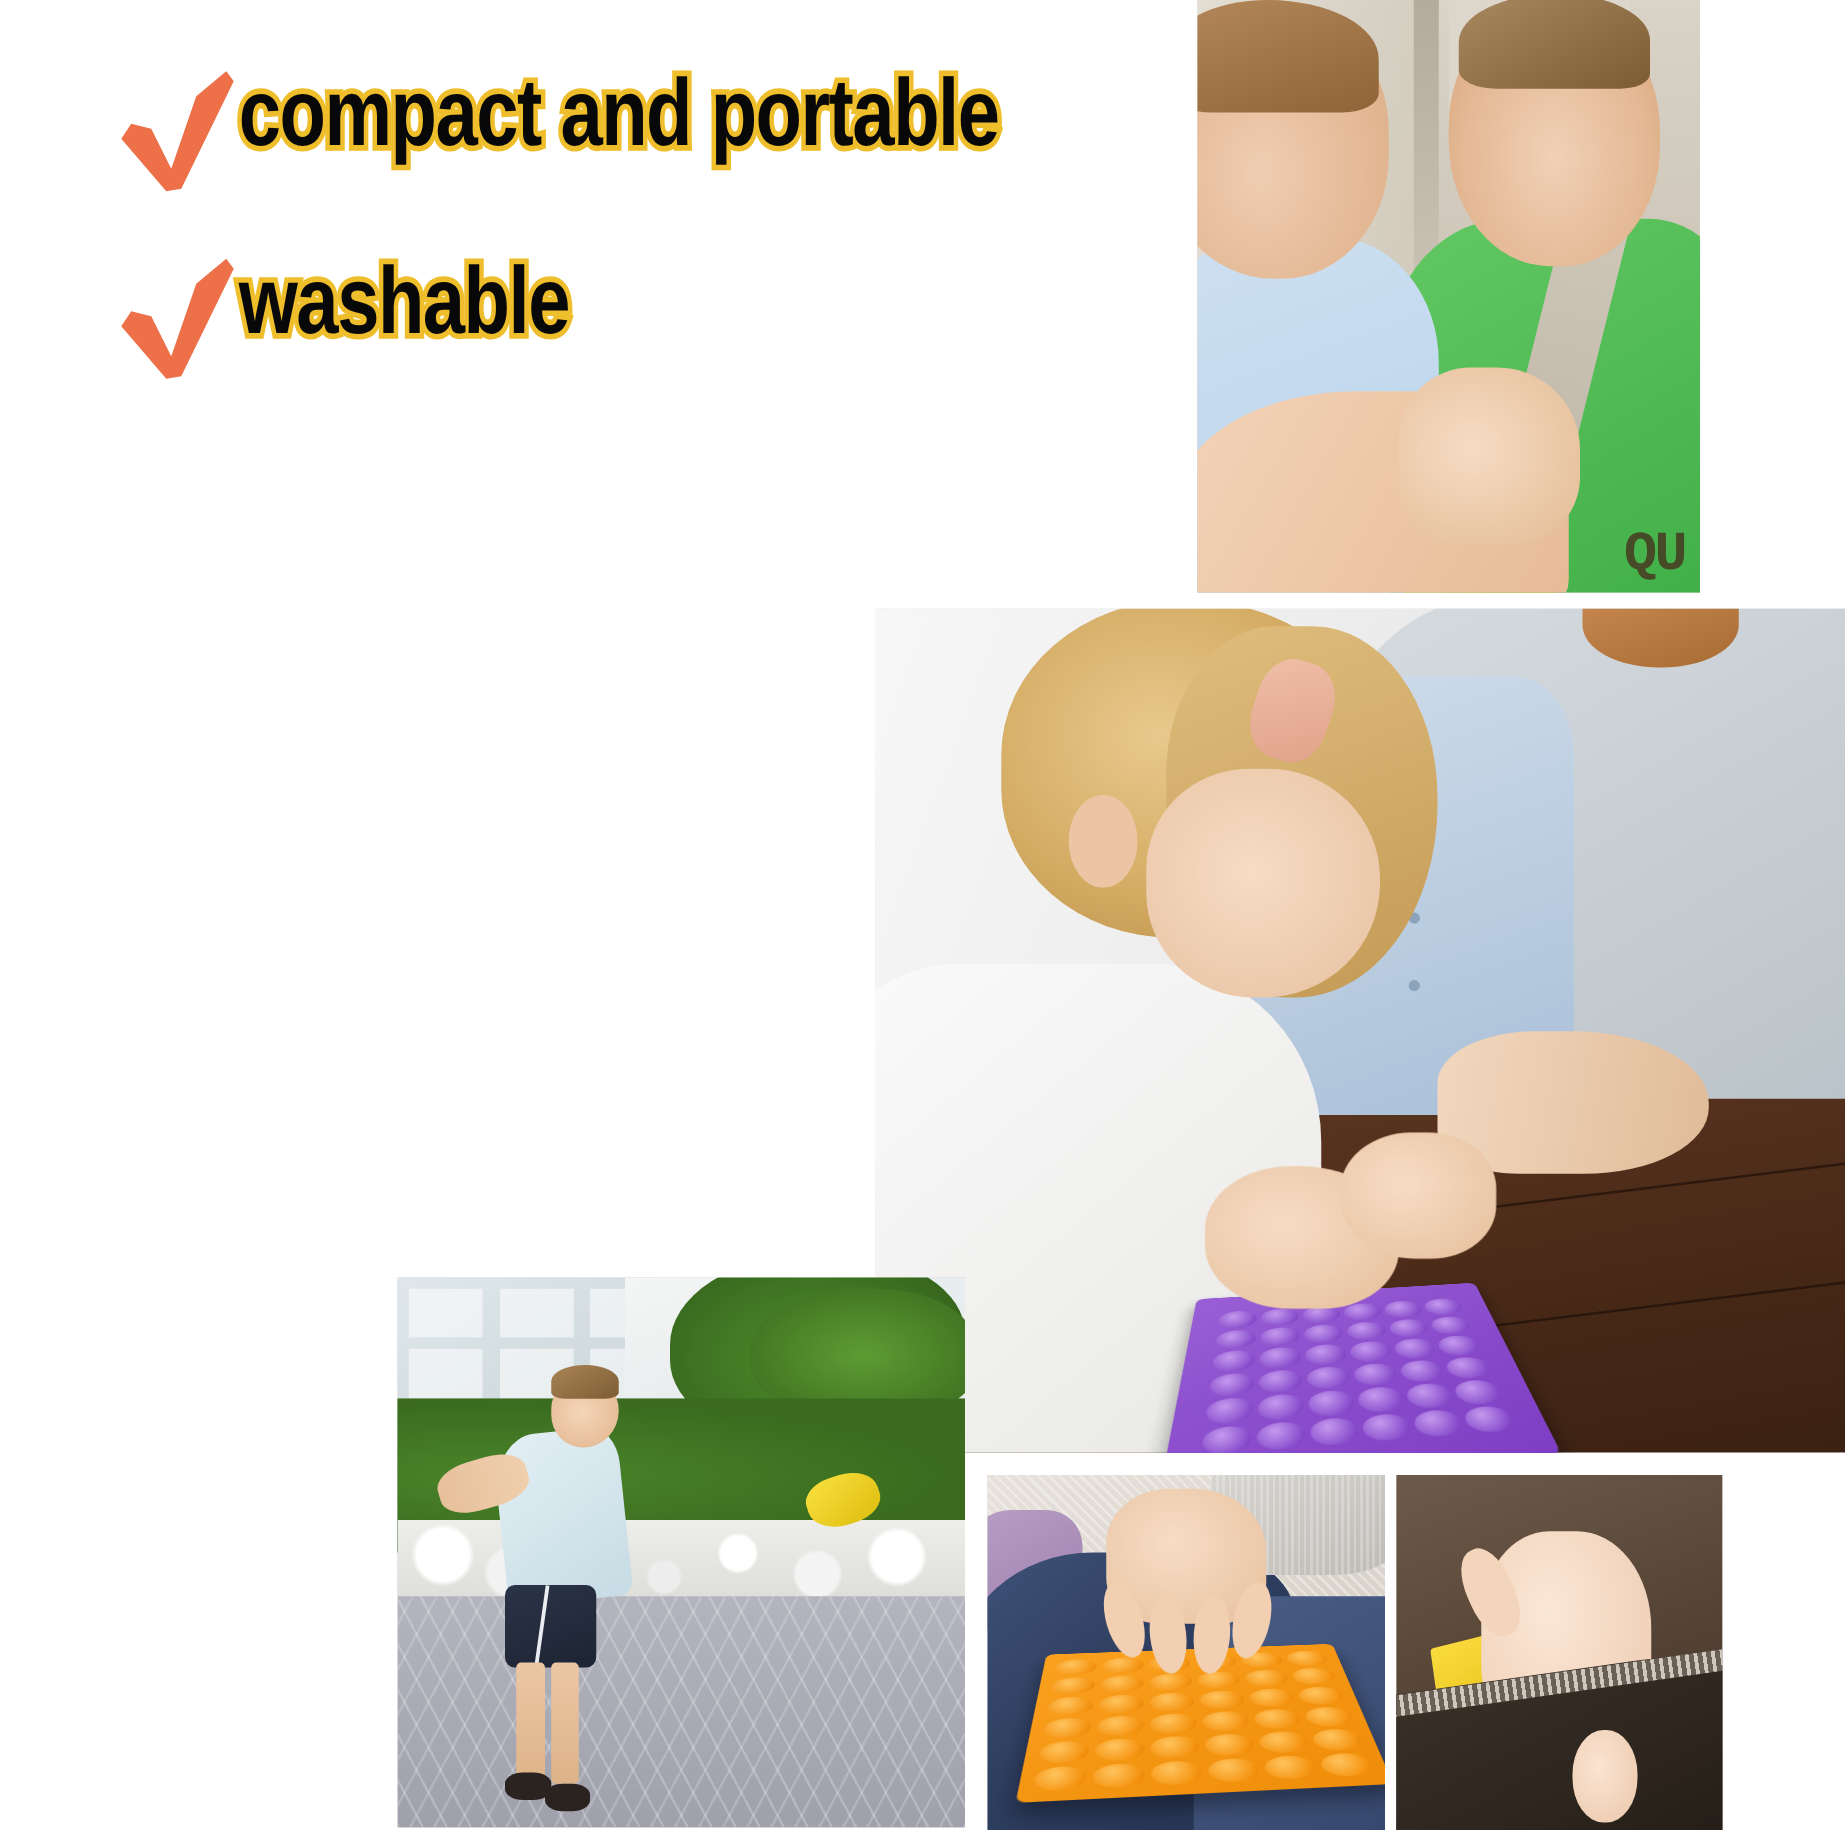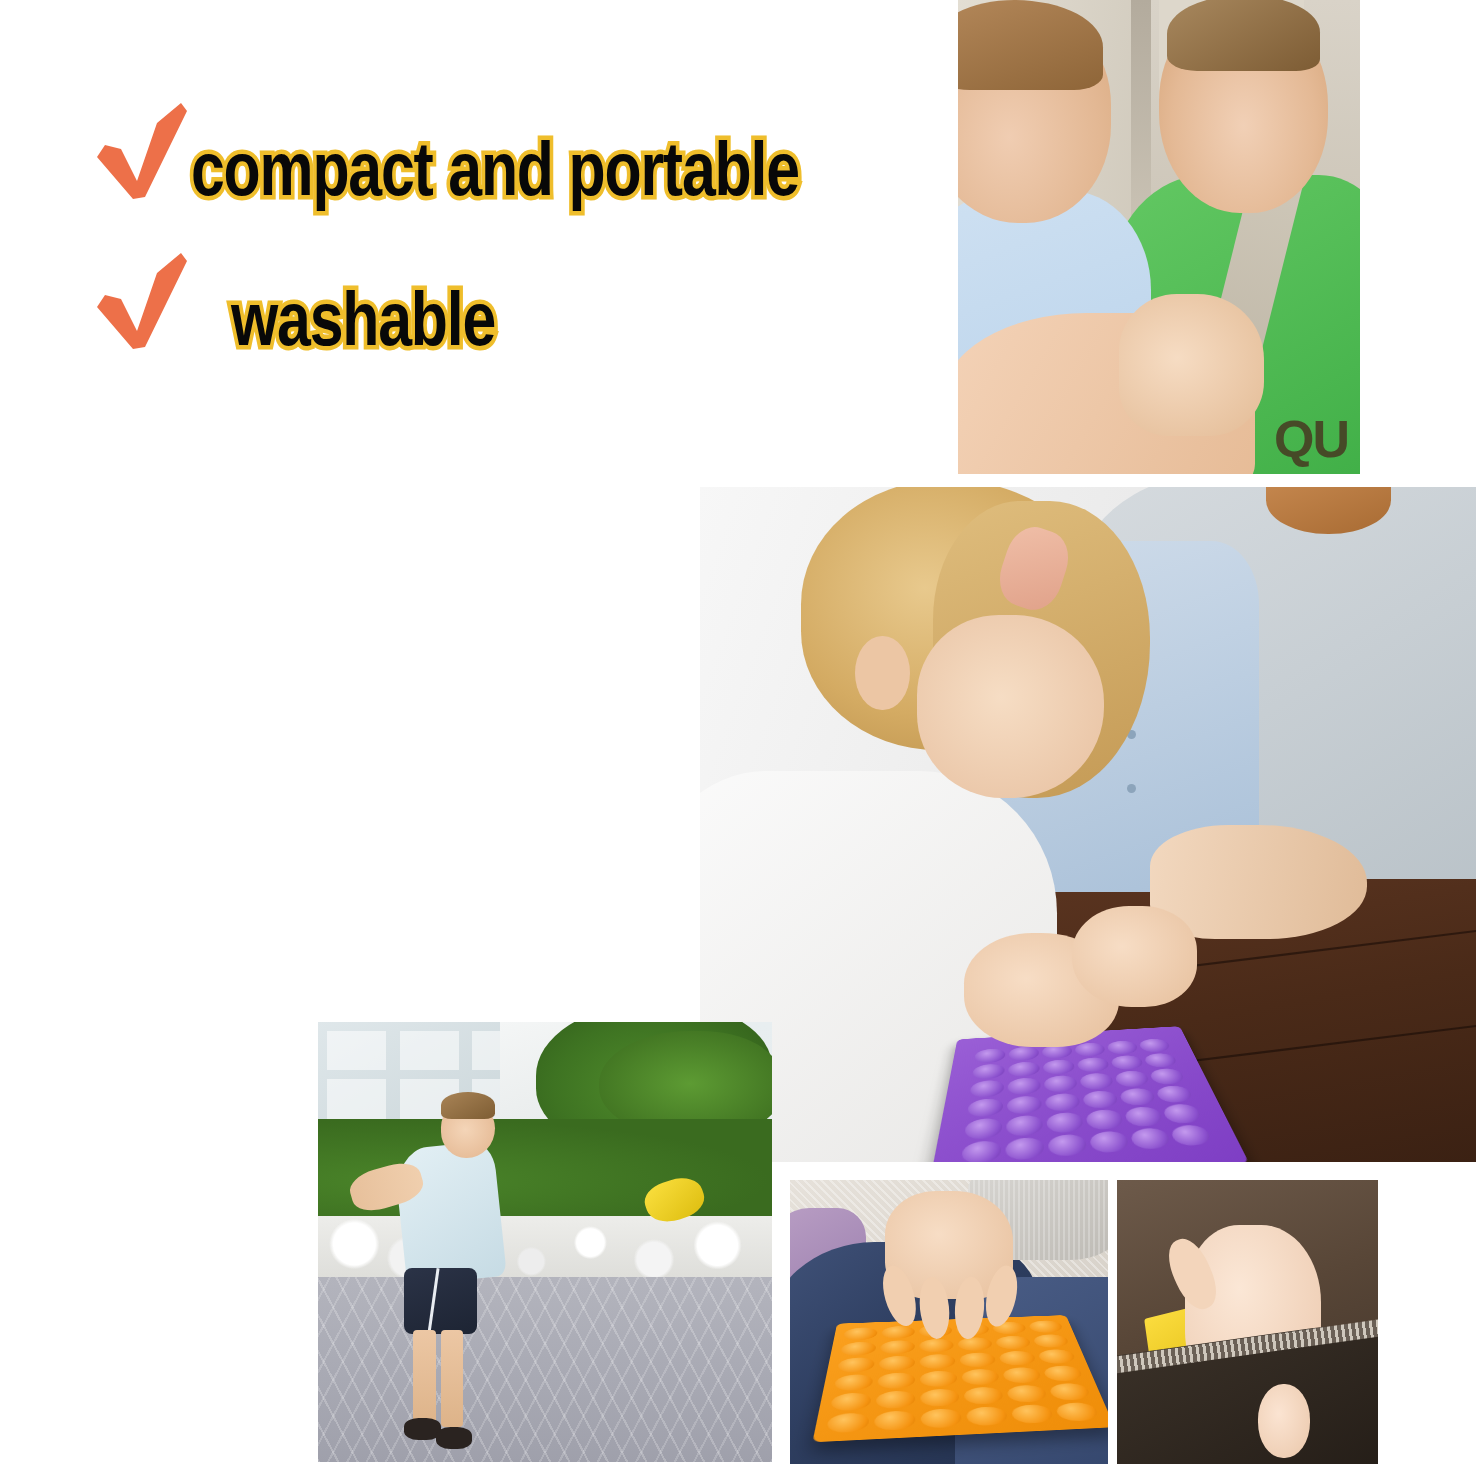--- a/index.html
+++ b/index.html
@@ -7,22 +7,22 @@
     width:1476px;height:1476px;
     background:#ffffff;
     font-family:"Liberation Sans",sans-serif;
     overflow:hidden;
     position:relative;
   }
   #stage{position:relative;width:1476px;height:1476px;background:#fff;overflow:hidden;}
 
   
   .features{position:absolute;left:95px;top:55px;width:820px;}
-  .feature-row{display:flex;align-items:flex-end;height:150px;}
-  .feature-row.r2{height:150px;gap:40px;}
+  .feature-row{display:flex;align-items:flex-start;height:150px;}
+  .feature-row.r2{height:150px;}
   .check-icon{width:96px;height:104px;flex:0 0 96px;position:relative;}
   .check-icon svg{display:block;width:100%;height:100%;}
   .feature-label{
     font-family:"Liberation Sans",sans-serif;
     font-weight:bold;
     font-size:76px;
     line-height:0.95;
     color:#080808;
     letter-spacing:-1.5px;
     transform:scaleX(0.80);
@@ -72,21 +72,21 @@
     background:linear-gradient(180deg,#cfc8b9,#bdb5a5);transform:rotate(14deg);}
   .car-arm{position:absolute;left:-4%;top:66%;width:78%;height:40%;
     background:linear-gradient(120deg,#f4d3b8,#e6bb96);border-radius:46% 40% 20% 20%;}
   .car-hand{position:absolute;left:40%;top:62%;width:36%;height:30%;
     background:radial-gradient(ellipse at 40% 45%,#f6dcc3,#e3bb95);
     border-radius:40% 46% 38% 34%;}
   .car-toy{position:absolute;left:40%;top:85%;width:30%;height:18%;
     background:linear-gradient(150deg,#fbd93f,#e3b91c);border-radius:5px;
     transform:rotate(-12deg);}
   .wm{position:absolute;right:3%;bottom:1%;
-    font-family:Liberation Sans, sans-serif;font-weight:bold;font-size:52px;
+    font-family:Liberation Mono, monospace;font-weight:bold;font-size:44px;
     color:rgba(70,45,30,.78);letter-spacing:-2px;}
 
   
   #photo-girl-table{left:700px;top:487px;width:776px;height:675px;}
   .g-bg{position:absolute;inset:0;background:linear-gradient(180deg,#f4f4f4 0%,#eceae8 38%,#e6e2de 48%,#5a3722 50%,#4a2c19 100%);}
   .g-wall{position:absolute;left:0;top:0;width:100%;height:50%;
     background:linear-gradient(110deg,#f7f7f7 0%,#ececec 45%,#dcdcdc 100%);}
   .g-table{position:absolute;left:0;top:49%;width:100%;height:51%;
     background:linear-gradient(170deg,#6b3f26 0%,#5a3420 25%,#4a2a18 60%,#3b2113 100%);}
   .g-plank{position:absolute;left:-10%;width:130%;height:2px;background:rgba(20,10,5,.55);}

